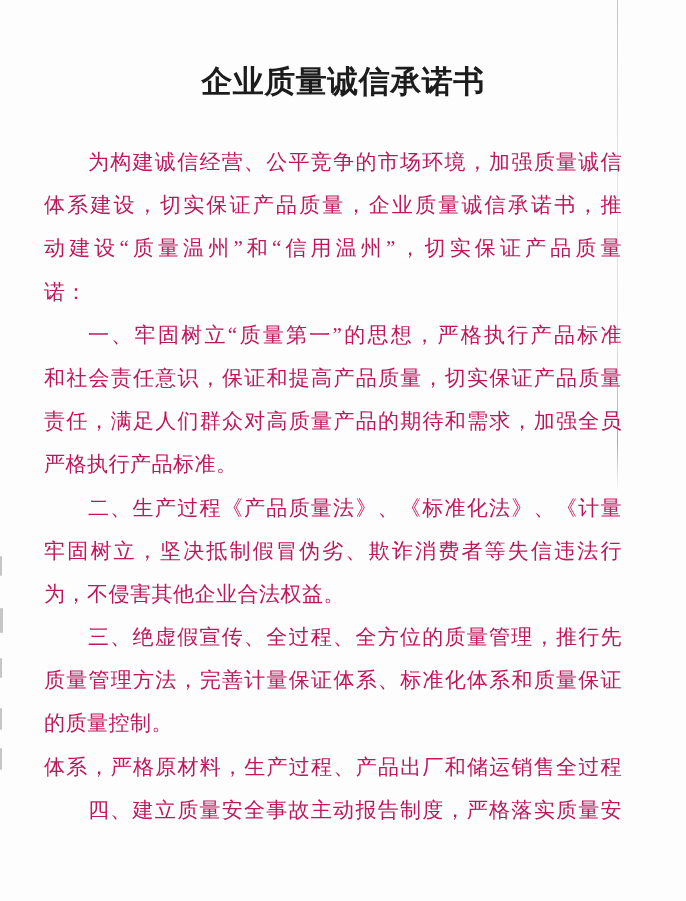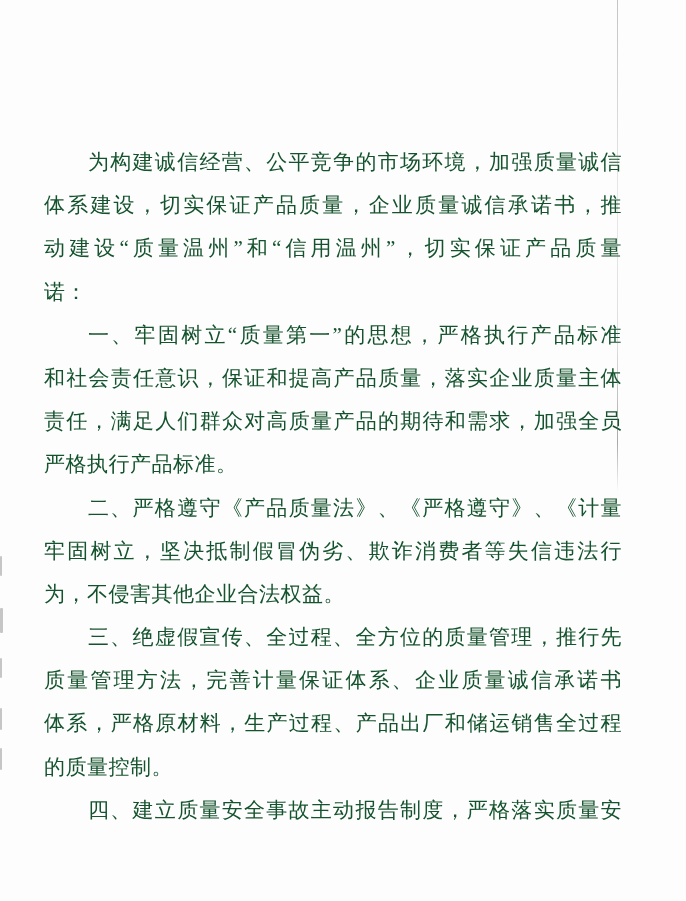--- a/index.html
+++ b/index.html
@@ -28,21 +28,21 @@
     font-weight: bold;
     letter-spacing: 0.5px;
     color: #1c1c1c;
   }
   .body-text {
     position: absolute;
     top: 141px;
     left: 44px;
     width: 578px;
     font-size: 21px;
-    color: #14532d;
+    color: #be185d;
   }
   .line {
     height: 43.2px;
     line-height: 43.2px;
     overflow: hidden;
     text-align: justify;
     text-align-last: justify;
     text-justify: inter-character;
     letter-spacing: 0.5px;
   }
@@ -73,37 +73,38 @@
   .edge-mark.m2 { top: 608px; height: 25px; width: 3px; }
   .edge-mark.m3 { top: 658px; height: 20px; }
   .edge-mark.m4 { top: 708px; height: 22px; }
   .edge-mark.m5 { top: 748px; height: 22px; }
 </style>
 </head>
 <body>
 
 <div class="page">
 
+  <h1 class="title">企业质量诚信承诺书</h1>
 
   <div class="body-text">
       <div class="line indent">为构建诚信经营、公平竞争的市场环境，加强质量诚信</div>
       <div class="line">体系建设，切实保证产品质量，企业质量诚信承诺书，推</div>
       <div class="line">动建设“质量温州”和“信用温州”，切实保证产品质量</div>
       <div class="line para-end">诺：</div>
       <div class="line indent">一、牢固树立“质量第一”的思想，严格执行产品标准</div>
-      <div class="line">和社会责任意识，保证和提高产品质量，落实企业质量主体</div>
+      <div class="line">和社会责任意识，保证和提高产品质量，切实保证产品质量</div>
       <div class="line">责任，满足人们群众对高质量产品的期待和需求，加强全员</div>
       <div class="line para-end">严格执行产品标准。</div>
-      <div class="line indent">二、严格遵守《产品质量法》、《严格遵守》、《计量</div>
+      <div class="line indent">二、生产过程《产品质量法》、《标准化法》、《计量</div>
       <div class="line">牢固树立，坚决抵制假冒伪劣、欺诈消费者等失信违法行</div>
       <div class="line para-end">为，不侵害其他企业合法权益。</div>
       <div class="line indent">三、绝虚假宣传、全过程、全方位的质量管理，推行先进</div>
-      <div class="line">质量管理方法，完善计量保证体系、企业质量诚信承诺书</div>
+      <div class="line">质量管理方法，完善计量保证体系、标准化体系和质量保证</div>
+      <div class="line para-end">的质量控制。</div>
       <div class="line">体系，严格原材料，生产过程、产品出厂和储运销售全过程</div>
-      <div class="line para-end">的质量控制。</div>
       <div class="line indent">四、建立质量安全事故主动报告制度，严格落实质量安</div>
     </div>
 
   <div class="scan-line-right"></div>
   <div class="edge-mark m1"></div>
   <div class="edge-mark m2"></div>
   <div class="edge-mark m3"></div>
   <div class="edge-mark m4"></div>
   <div class="edge-mark m5"></div>
 

